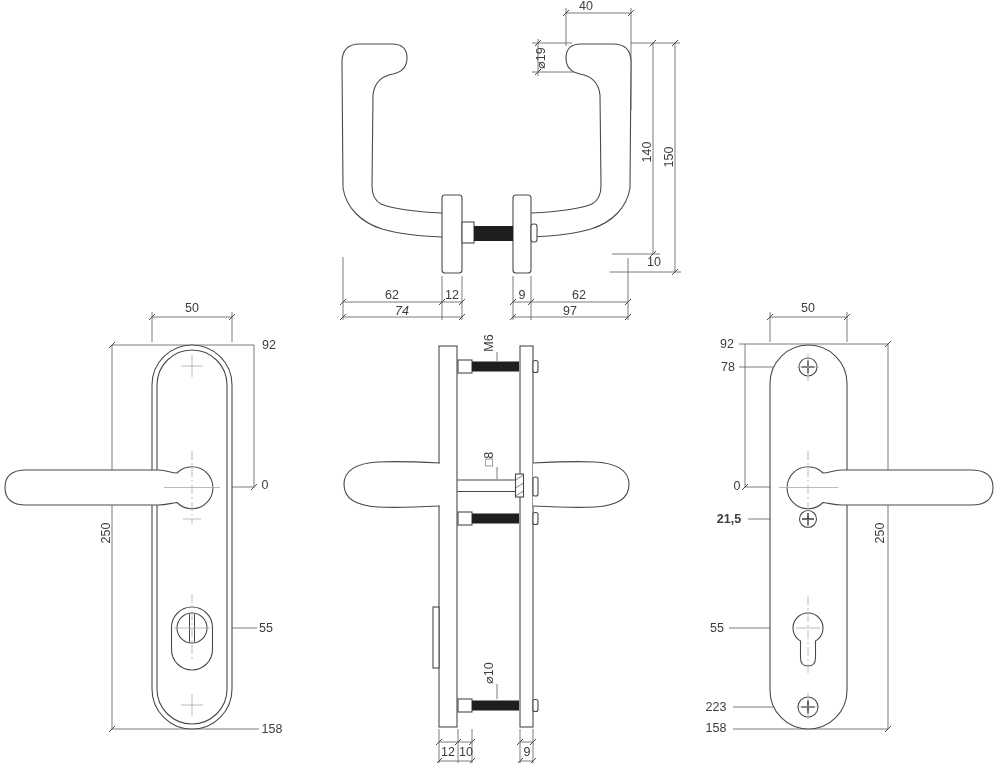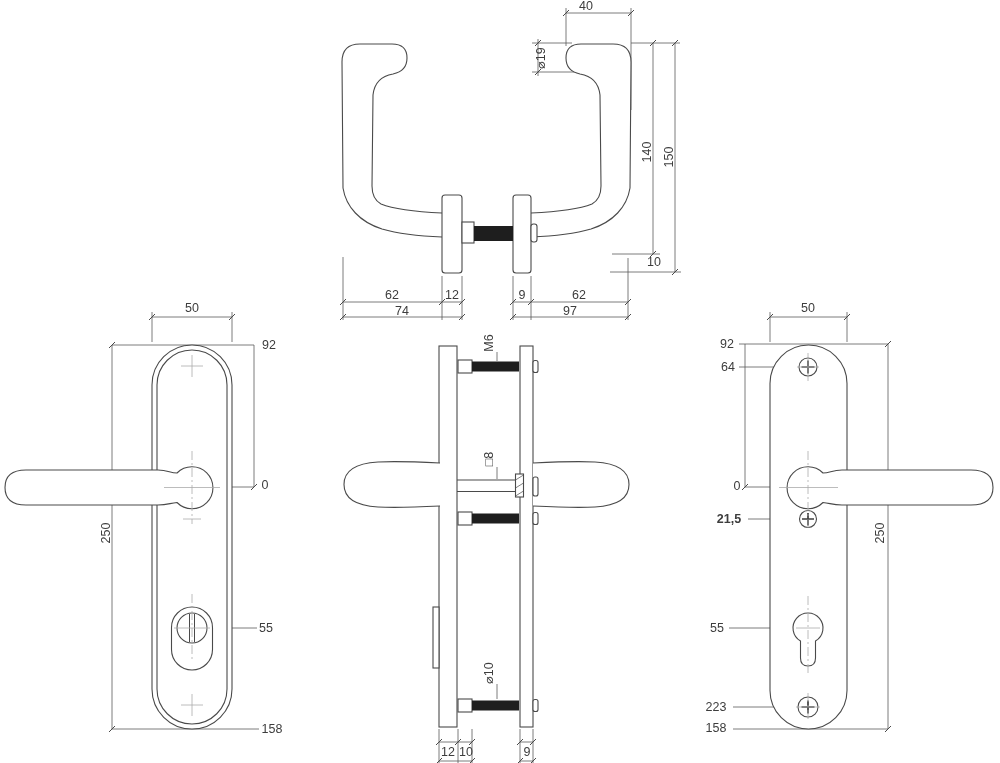--- a/index.html
+++ b/index.html
@@ -139,37 +139,37 @@
 <div id="labels">
       <span class="lbl" style="left: 586px; top: 6px; transform: translate(-50%, -50%) rotate(0deg);">40</span>
       <span class="lbl" style="left: 541px; top: 58px; transform: translate(-50%, -50%) rotate(-90deg);">⌀19</span>
       <span class="lbl" style="left: 647px; top: 152px; transform: translate(-50%, -50%) rotate(-90deg);">140</span>
       <span class="lbl" style="left: 669px; top: 157px; transform: translate(-50%, -50%) rotate(-90deg);">150</span>
       <span class="lbl" style="left: 654px; top: 262px; transform: translate(-50%, -50%) rotate(0deg);">10</span>
       <span class="lbl" style="left: 392px; top: 295px; transform: translate(-50%, -50%) rotate(0deg);">62</span>
       <span class="lbl" style="left: 452px; top: 295px; transform: translate(-50%, -50%) rotate(0deg);">12</span>
       <span class="lbl" style="left: 522px; top: 295px; transform: translate(-50%, -50%) rotate(0deg);">9</span>
       <span class="lbl" style="left: 579px; top: 295px; transform: translate(-50%, -50%) rotate(0deg);">62</span>
-      <span class="lbl" style="left: 402px; top: 311px; transform: translate(-50%, -50%) rotate(0deg);">74</span>
+      <span class="lbl" style="left: 402px; top: 311px; transform: translate(-50%, -50%) rotate(0deg); font-style: italic;">74</span>
       <span class="lbl" style="left: 570px; top: 311px; transform: translate(-50%, -50%) rotate(0deg);">97</span>
       <span class="lbl" style="left: 192px; top: 308px; transform: translate(-50%, -50%) rotate(0deg);">50</span>
       <span class="lbl" style="left: 269px; top: 345px; transform: translate(-50%, -50%) rotate(0deg);">92</span>
       <span class="lbl" style="left: 265px; top: 485px; transform: translate(-50%, -50%) rotate(0deg);">0</span>
       <span class="lbl" style="left: 106px; top: 533px; transform: translate(-50%, -50%) rotate(-90deg);">250</span>
       <span class="lbl" style="left: 266px; top: 628px; transform: translate(-50%, -50%) rotate(0deg);">55</span>
       <span class="lbl" style="left: 272px; top: 729px; transform: translate(-50%, -50%) rotate(0deg);">158</span>
       <span class="lbl" style="left: 489px; top: 343px; transform: translate(-50%, -50%) rotate(-90deg);">M6</span>
       <span class="lbl" style="left: 489px; top: 459px; transform: translate(-50%, -50%) rotate(-90deg);">□8</span>
       <span class="lbl" style="left: 489px; top: 673px; transform: translate(-50%, -50%) rotate(-90deg);">⌀10</span>
       <span class="lbl" style="left: 448px; top: 752px; transform: translate(-50%, -50%) rotate(0deg);">12</span>
       <span class="lbl" style="left: 466px; top: 752px; transform: translate(-50%, -50%) rotate(0deg);">10</span>
       <span class="lbl" style="left: 527px; top: 752px; transform: translate(-50%, -50%) rotate(0deg);">9</span>
       <span class="lbl" style="left: 808px; top: 308px; transform: translate(-50%, -50%) rotate(0deg);">50</span>
       <span class="lbl" style="left: 727px; top: 344px; transform: translate(-50%, -50%) rotate(0deg);">92</span>
-      <span class="lbl" style="left: 728px; top: 367px; transform: translate(-50%, -50%) rotate(0deg);">64</span>
+      <span class="lbl" style="left: 728px; top: 367px; transform: translate(-50%, -50%) rotate(0deg);">78</span>
       <span class="lbl" style="left: 737px; top: 486px; transform: translate(-50%, -50%) rotate(0deg);">0</span>
       <span class="lbl" style="left: 729px; top: 519px; transform: translate(-50%, -50%) rotate(0deg); font-weight: bold;">21,5</span>
       <span class="lbl" style="left: 880px; top: 533px; transform: translate(-50%, -50%) rotate(-90deg);">250</span>
       <span class="lbl" style="left: 717px; top: 628px; transform: translate(-50%, -50%) rotate(0deg);">55</span>
       <span class="lbl" style="left: 716px; top: 707px; transform: translate(-50%, -50%) rotate(0deg);">223</span>
       <span class="lbl" style="left: 716px; top: 728px; transform: translate(-50%, -50%) rotate(0deg);">158</span>
     </div>
 </div>
 
 </body></html>

